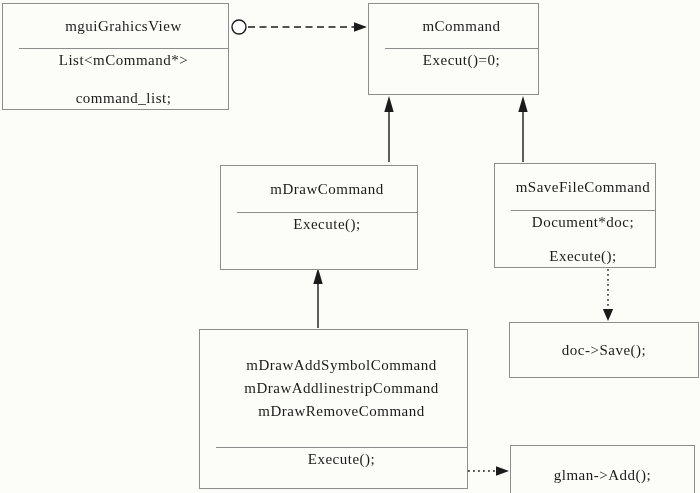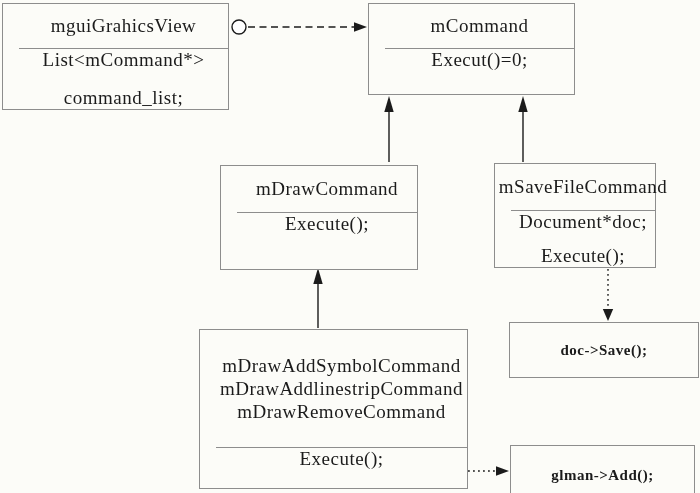--- a/index.html
+++ b/index.html
@@ -21,40 +21,40 @@
   .arrow-layer line.dashed{stroke:var(--line);stroke-width:1.4;stroke-dasharray:7 4.5;}
   .arrow-layer line.dotted{stroke:var(--line);stroke-width:1.4;stroke-dasharray:1.8 3.2;}
   .arrow-layer polygon.head{fill:var(--line);stroke:none;}
   .arrow-layer circle.open-circle{fill:#ffffff;stroke:var(--line);stroke-width:1.4;}
 
   .class-box{
     position:absolute;box-sizing:border-box;
     border:1px solid var(--border);
     background:var(--background);
     display:flex;flex-direction:column;
-    font-size:19px;letter-spacing:0.5px;padding-left:16px;
+    font-size:15px;letter-spacing:0.5px;padding-left:16px;
   }
   .class-box .hdr{
     box-sizing:border-box;
     border-bottom:1px solid var(--border);
     display:flex;flex-direction:column;
     align-items:center;justify-content:center;
     text-align:center;
   }
   .class-box .body{
     flex:1;display:flex;flex-direction:column;
     align-items:center;justify-content:space-between;
     text-align:center;line-height:22px;
   }
   .note-box{
     position:absolute;box-sizing:border-box;
     border:1px solid var(--border);
     background:var(--background);
     display:flex;align-items:center;justify-content:center;
-    font-size:15px;letter-spacing:0.5px;text-align:center;font-weight:bold;
+    font-size:15px;letter-spacing:0.5px;text-align:center;
   }
   .hdr-line{line-height:23px;}
 </style>
 </head>
 <body>
 
 <div class="canvas">
 
   <svg class="arrow-layer" width="700" height="493" viewBox="0 0 700 493">
     <g>
@@ -87,21 +87,21 @@
   <div class="class-box" style="left:2px;top:3px;width:227px;height:107px;">
     <div class="hdr" style="height:45px;">
       <span>mguiGrahicsView</span>
     </div>
     <div class="body">
       <div>List&lt;mCommand*&gt;</div>
       <div>command_list;</div>
     </div>
   </div>
 
-  <div class="class-box" style="left:368px;top:3px;width:207px;height:92px;">
+  <div class="class-box" style="left:368px;top:3px;width:171px;height:92px;">
     <div class="hdr" style="height:45px;">
       <span>mCommand</span>
     </div>
     <div class="body">
       <div>Execut()=0;</div>
     </div>
   </div>
 
   <div class="class-box" style="left:220px;top:165px;width:198px;height:105px;">
     <div class="hdr" style="height:47px;">

